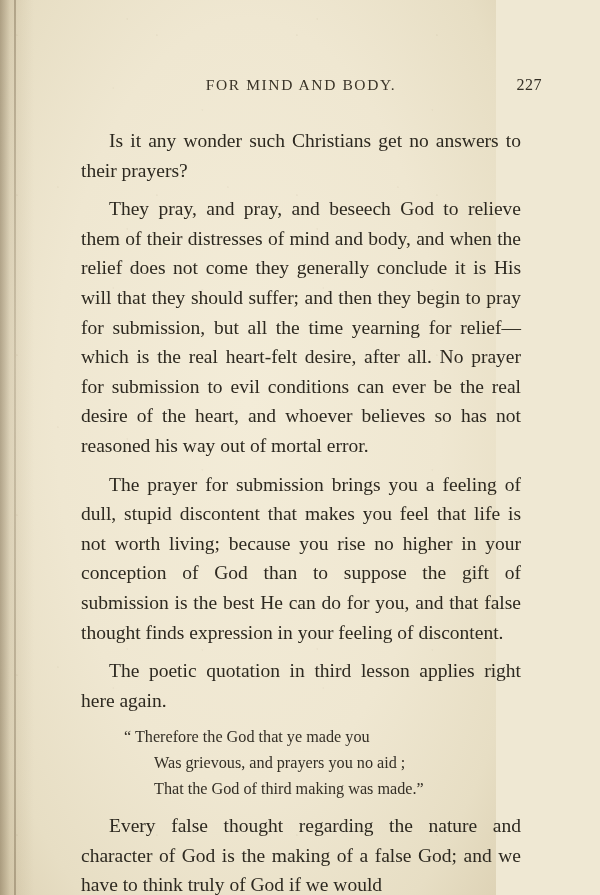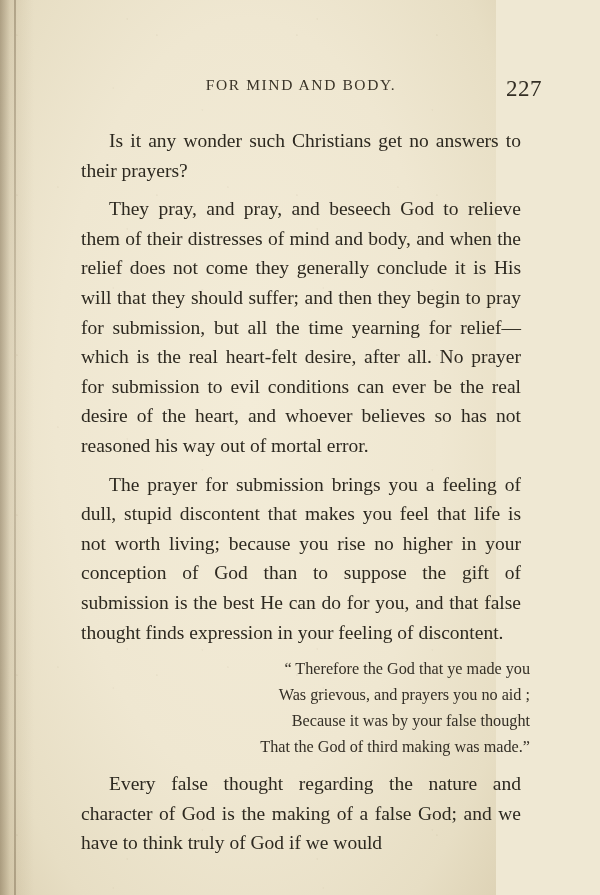--- a/index.html
+++ b/index.html
@@ -50,21 +50,21 @@
     text-align: center;
     font-size: 15.5px;
     letter-spacing: 1.6px;
     color: #3a3428;
     font-variant: small-caps;
   }
   .folio {
     position: absolute;
     right: -12px;
     top: 0px;
-    font-size: 23px;
+    font-size: 16px;
     letter-spacing: 0.5px;
     color: #332e24;
     margin-left: 28px;
   }
   .body-text {
     margin-top: 20px;
     font-size: 19.5px;
     line-height: 29.6px;
     text-align: justify;
     text-justify: inter-word;
@@ -85,21 +85,20 @@
     white-space: pre;
   }
   .verse .indent {
     padding-left: 30px;
   }
   .verse .outdent {
     padding-left: 0px;
   }
   .verse-block {
     padding-left: 52px;
-    text-align: right;
   }
   
   .speckle {
     position: absolute;
     inset: 0;
     pointer-events: none;
     opacity: 0.22;
     background-image:
       radial-gradient(circle at 12% 22%, rgba(120,100,60,0.25) 0.7px, transparent 1.2px),
       radial-gradient(circle at 67% 9%, rgba(120,100,60,0.22) 0.7px, transparent 1.2px),
@@ -119,26 +118,26 @@
 
     <div class="running-head">
       <div class="head-title">FOR MIND AND BODY.</div>
       <div class="folio">227</div>
     </div>
 
     <div class="body-text">
       <p>Is it any wonder such Christians get no answers to their prayers?</p>
       <p>They pray, and pray, and beseech God to relieve them of their distresses of mind and body, and when the relief does not come they generally conclude it is His will that they should suffer; and then they begin to pray for submission, but all the time yearning for relief—which is the real heart-felt desire, after all.  No prayer for submission to evil conditions can ever be the real desire of the heart, and whoever believes so has not reasoned his way out of mortal error.</p>
       <p>The prayer for submission brings you a feeling of dull, stupid discontent that makes you feel that life is not worth living; because you rise no higher in your conception of God than to suppose the gift of submission is the best He can do for you, and that false thought finds expression in your feeling of discontent.</p>
+      <p>The poetic quotation in third lesson applies right here again.</p>
 
       <div class="verse">
         <div class="verse-block">
           <div class="line outdent">“ Therefore the God that ye made you</div>
           <div class="line indent">Was grievous, and prayers you no aid ;</div>
-          <div class="line outdent">Because it was by your false thought</div>
           <div class="line indent">That the God of third making was made.”</div>
         </div>
       </div>
 
       <p>Every false thought regarding the nature and character of God is the making of a false God; and we have to think truly of God if we would</p>
     </div>
 
   </div>
 
   <div class="speckle"></div>

